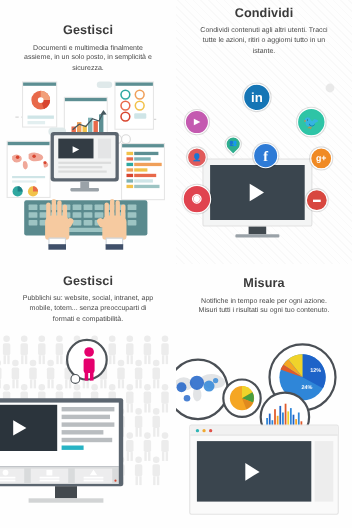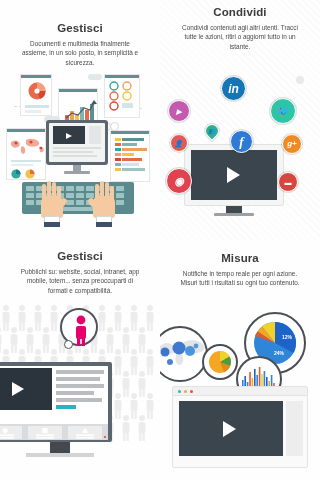--- a/index.html
+++ b/index.html
@@ -48,21 +48,21 @@
   .kb { position:absolute; background:#5a8a8e; border-radius:2px; }
   .key { position:absolute; background:#9dc4c3; border-radius:0.6px; }
   .hand { position:absolute; background:#f6caa0; border-radius: 6px 6px 3px 3px; }
   .finger { position:absolute; background:#f6caa0; border-radius:3px 3px 0 0; }
   .cuff { position:absolute; background:#ffffff; border:0.6px solid #cfd6dc; border-radius:1px; }
   .cuff-b { position:absolute; background:#40506a; }
 
   
   .soc { position:absolute; border-radius:50%; display:flex; align-items:center; justify-content:center;
      color:#fff; font-weight:bold; border:1.6px solid #fff; box-shadow: 0 0 0 1px rgba(0,0,0,.13); }
-  .soc span { line-height:1;font-style:italic; }
+  .soc span { line-height:1; }
 
   
   .mon2 { position:absolute; }
   .mon2 .bez { position:absolute; left:0;top:0;width:100%;height:100%; background:#f4f5f5; border:1.3px solid #e2e2e2; border-radius:2px;}
   .mon2 .vid { position:absolute; background:#3a454e; }
   .mon2 .neck { position:absolute; background:#41494f; }
   .mon2 .base { position:absolute; background:#9aa2a8; }
 
   
   .mon3 { position:absolute; }

